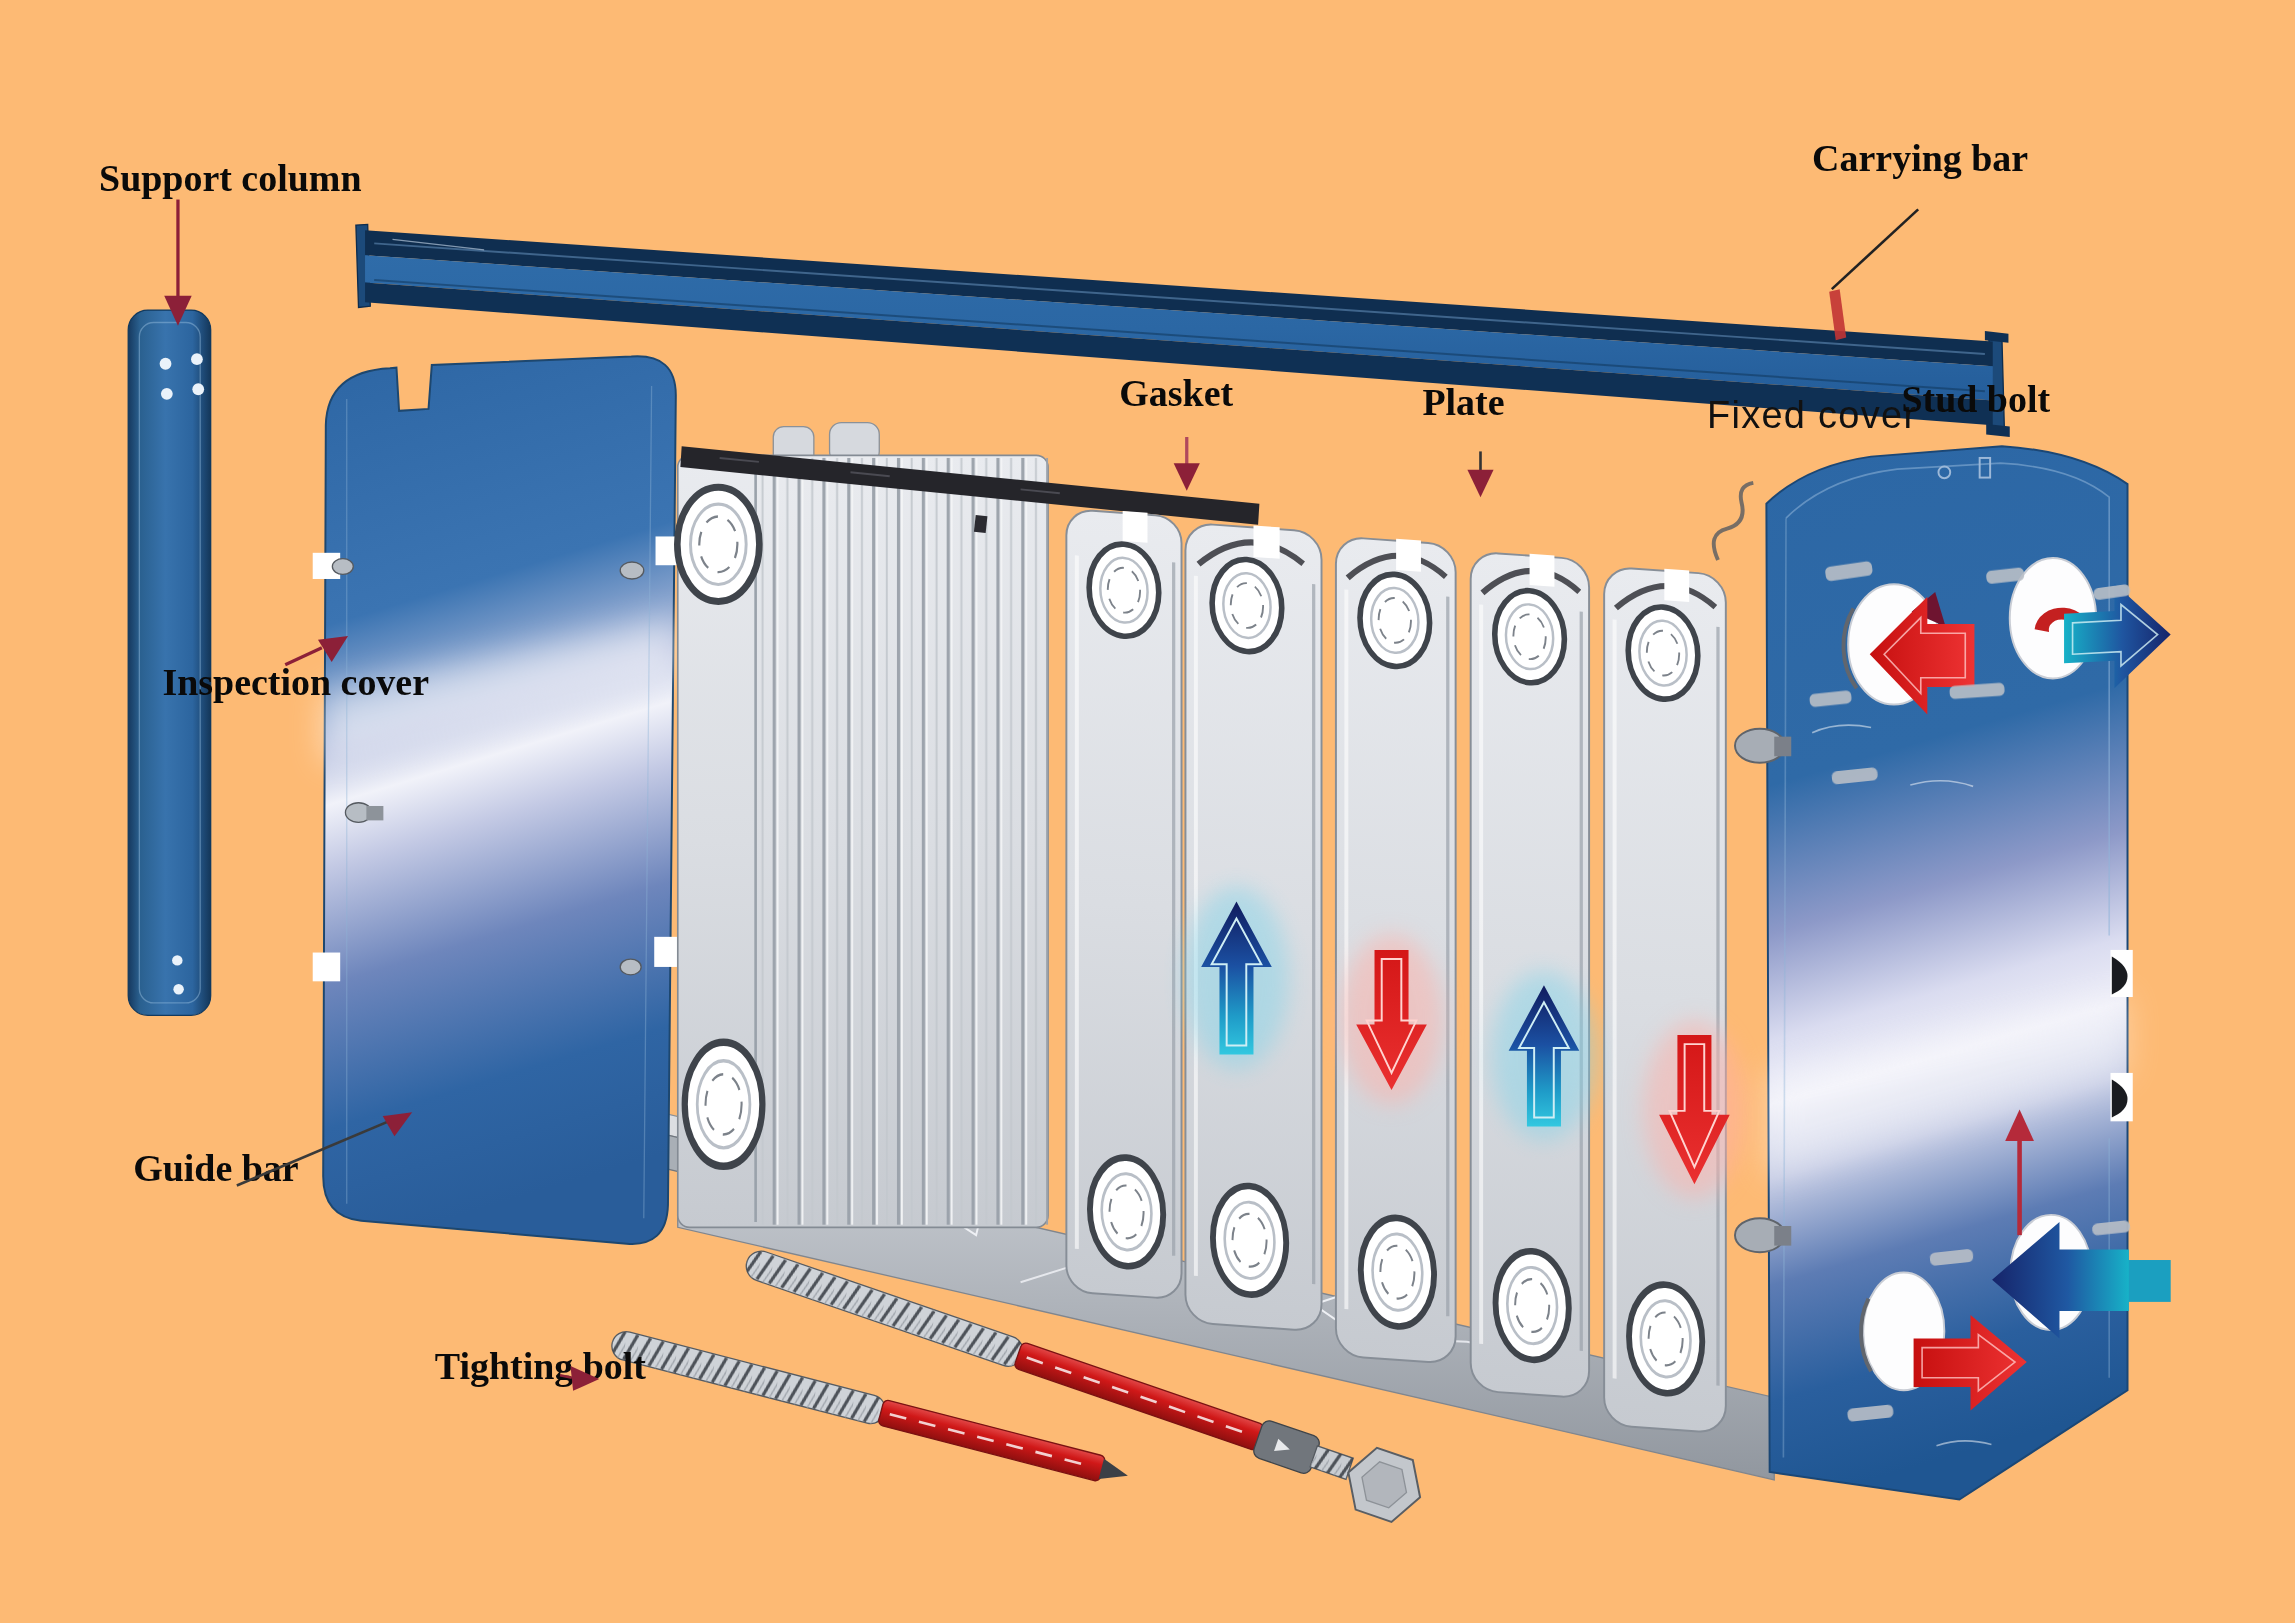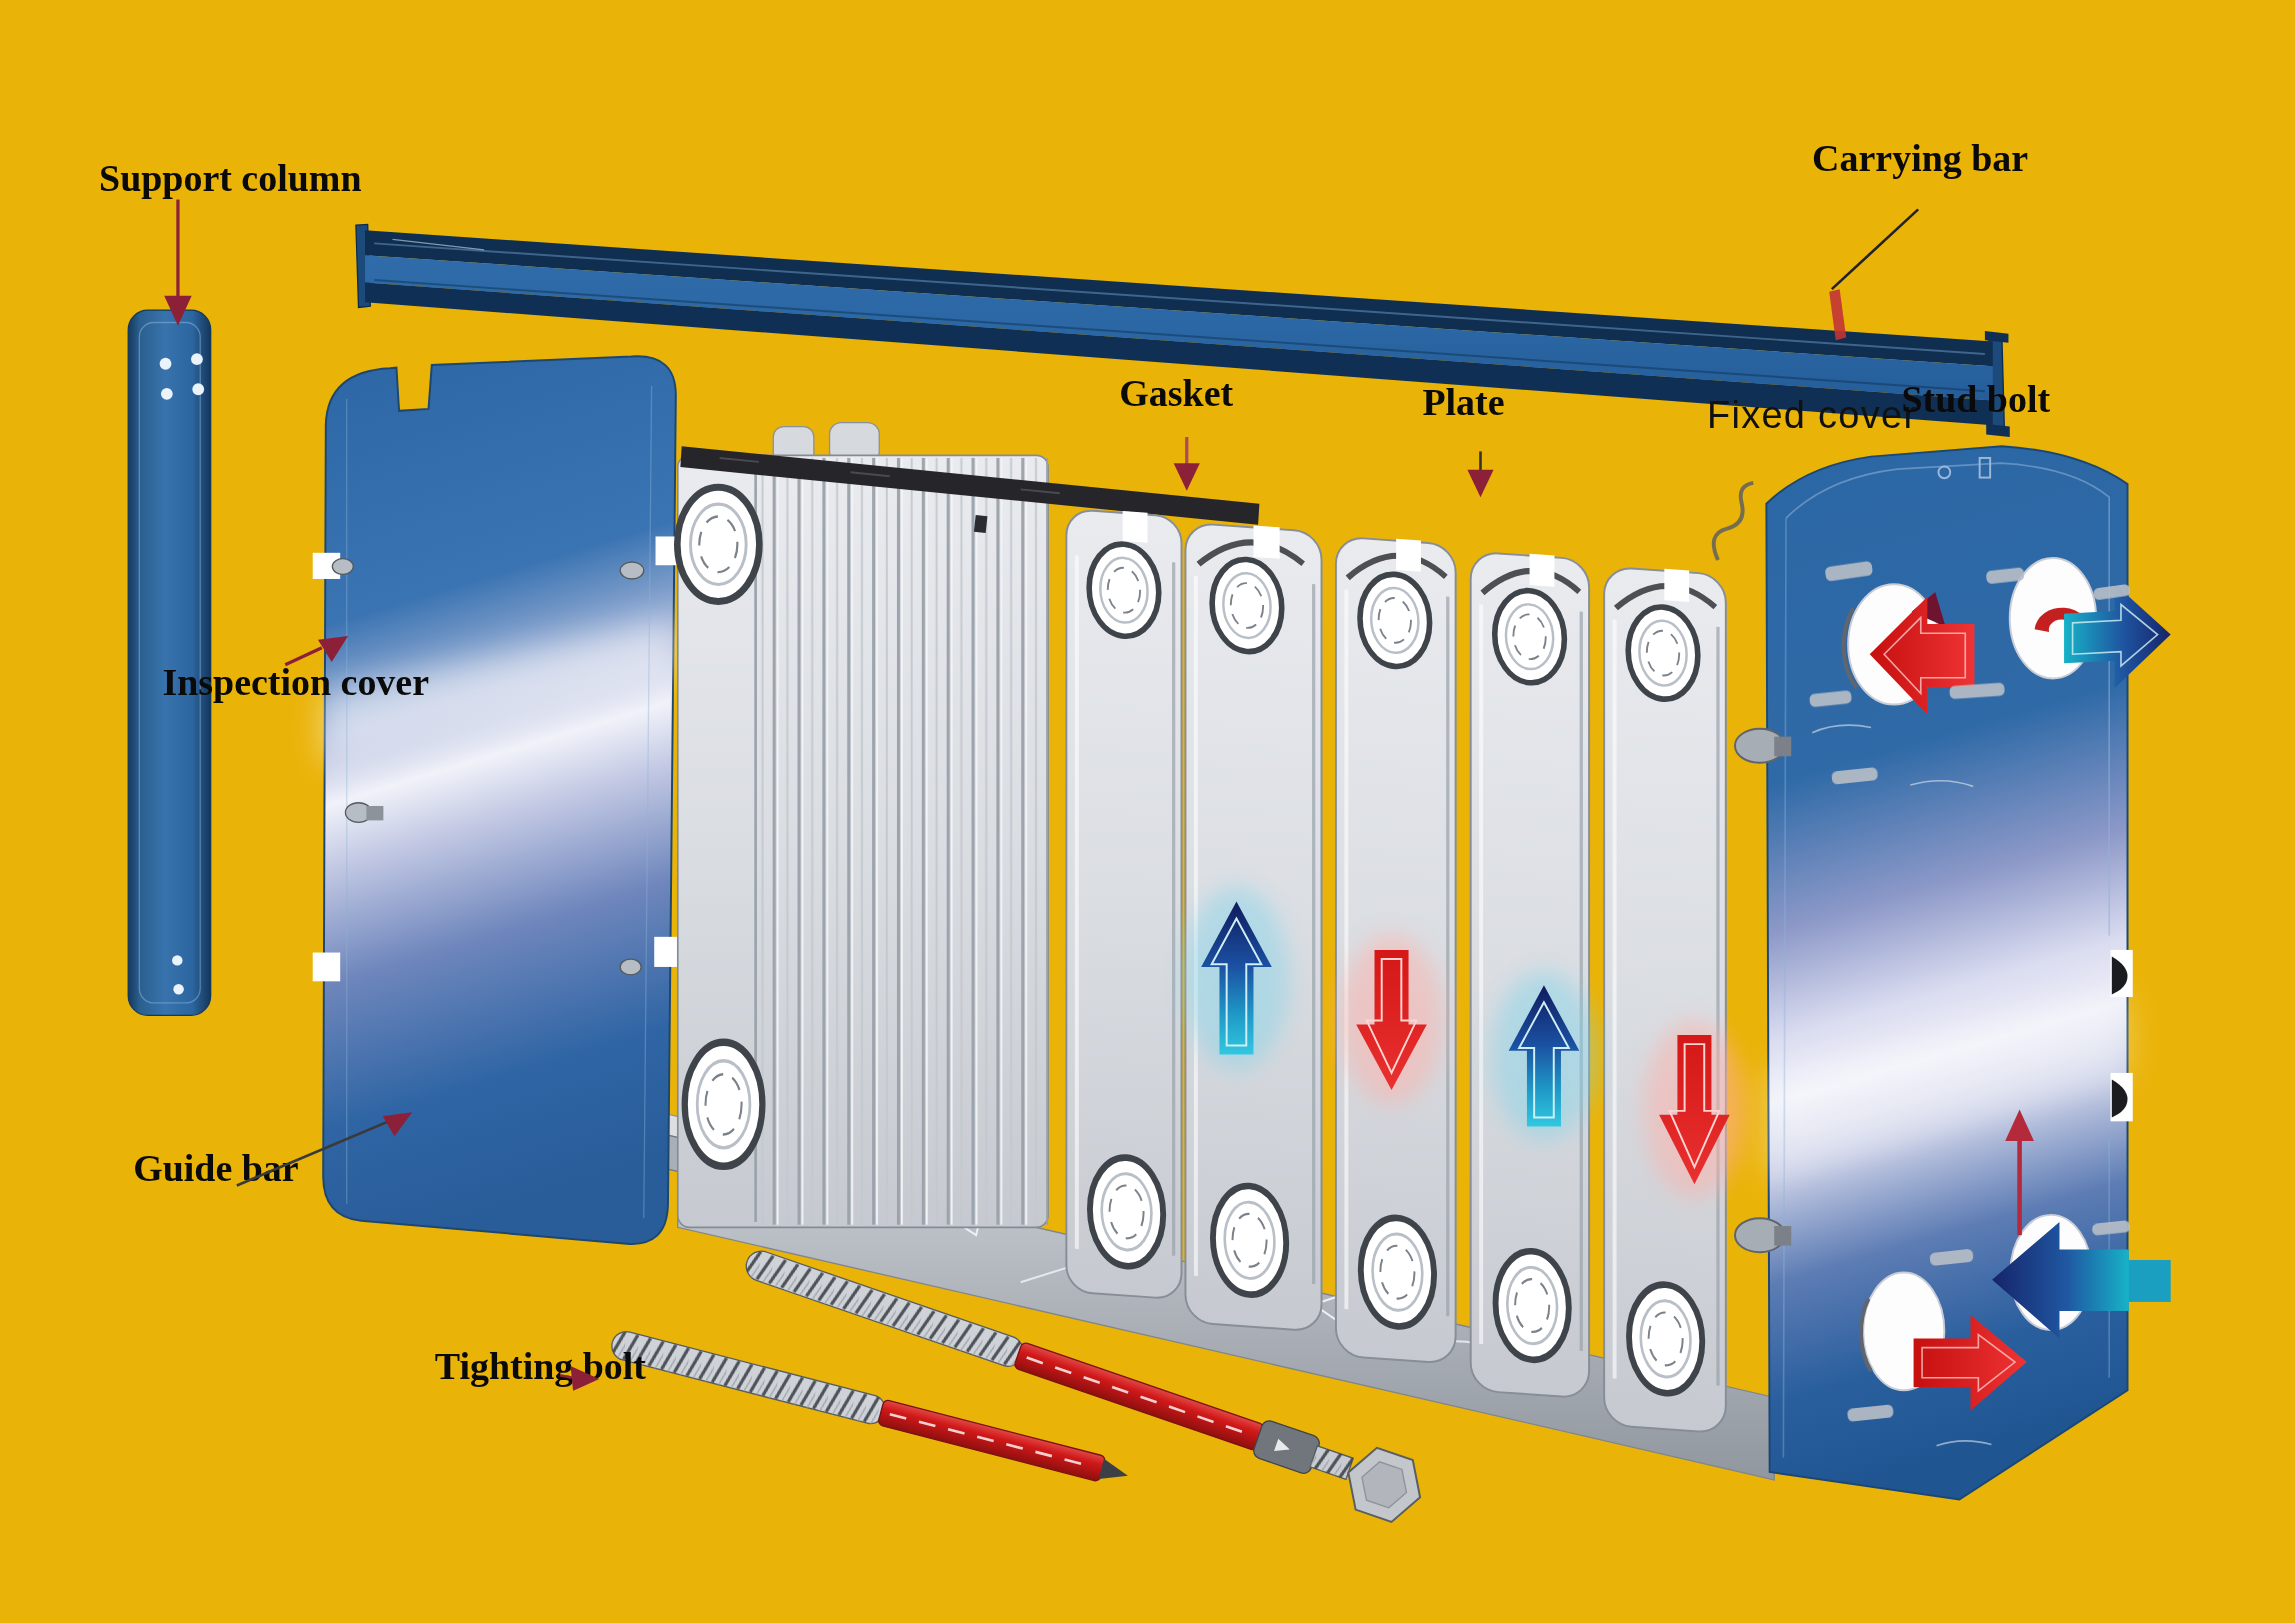--- a/index.html
+++ b/index.html
@@ -1,16 +1,16 @@
 <!DOCTYPE html>
 <html style="font-size:10.5px"><head>
 <meta charset="utf-8">
 <style>
   html,body{margin:0;padding:0;background:#ffffff;}
-  .stage{width:100%;max-width:2295px;margin:0 auto;background:#eab308;text-align:right;}
+  .stage{width:100%;max-width:2295px;margin:0 auto;background:#fdba74;text-align:right;}
   .stage svg{display:block;width:100%;height:auto;}
   text.lbl{font-family:"Liberation Serif","DejaVu Serif",serif;font-weight:700;font-size:58px;fill:#0a0a0a;}
   text.lbl-sans{font-family:"Liberation Sans","DejaVu Sans",sans-serif;font-weight:500;font-size:58px;letter-spacing:2px;fill:#111;}
 </style>
 </head>
 <body>
 
 <div class="stage">
 <svg viewBox="0 0 3508 2481" xmlns="http://www.w3.org/2000/svg">
   <defs>

